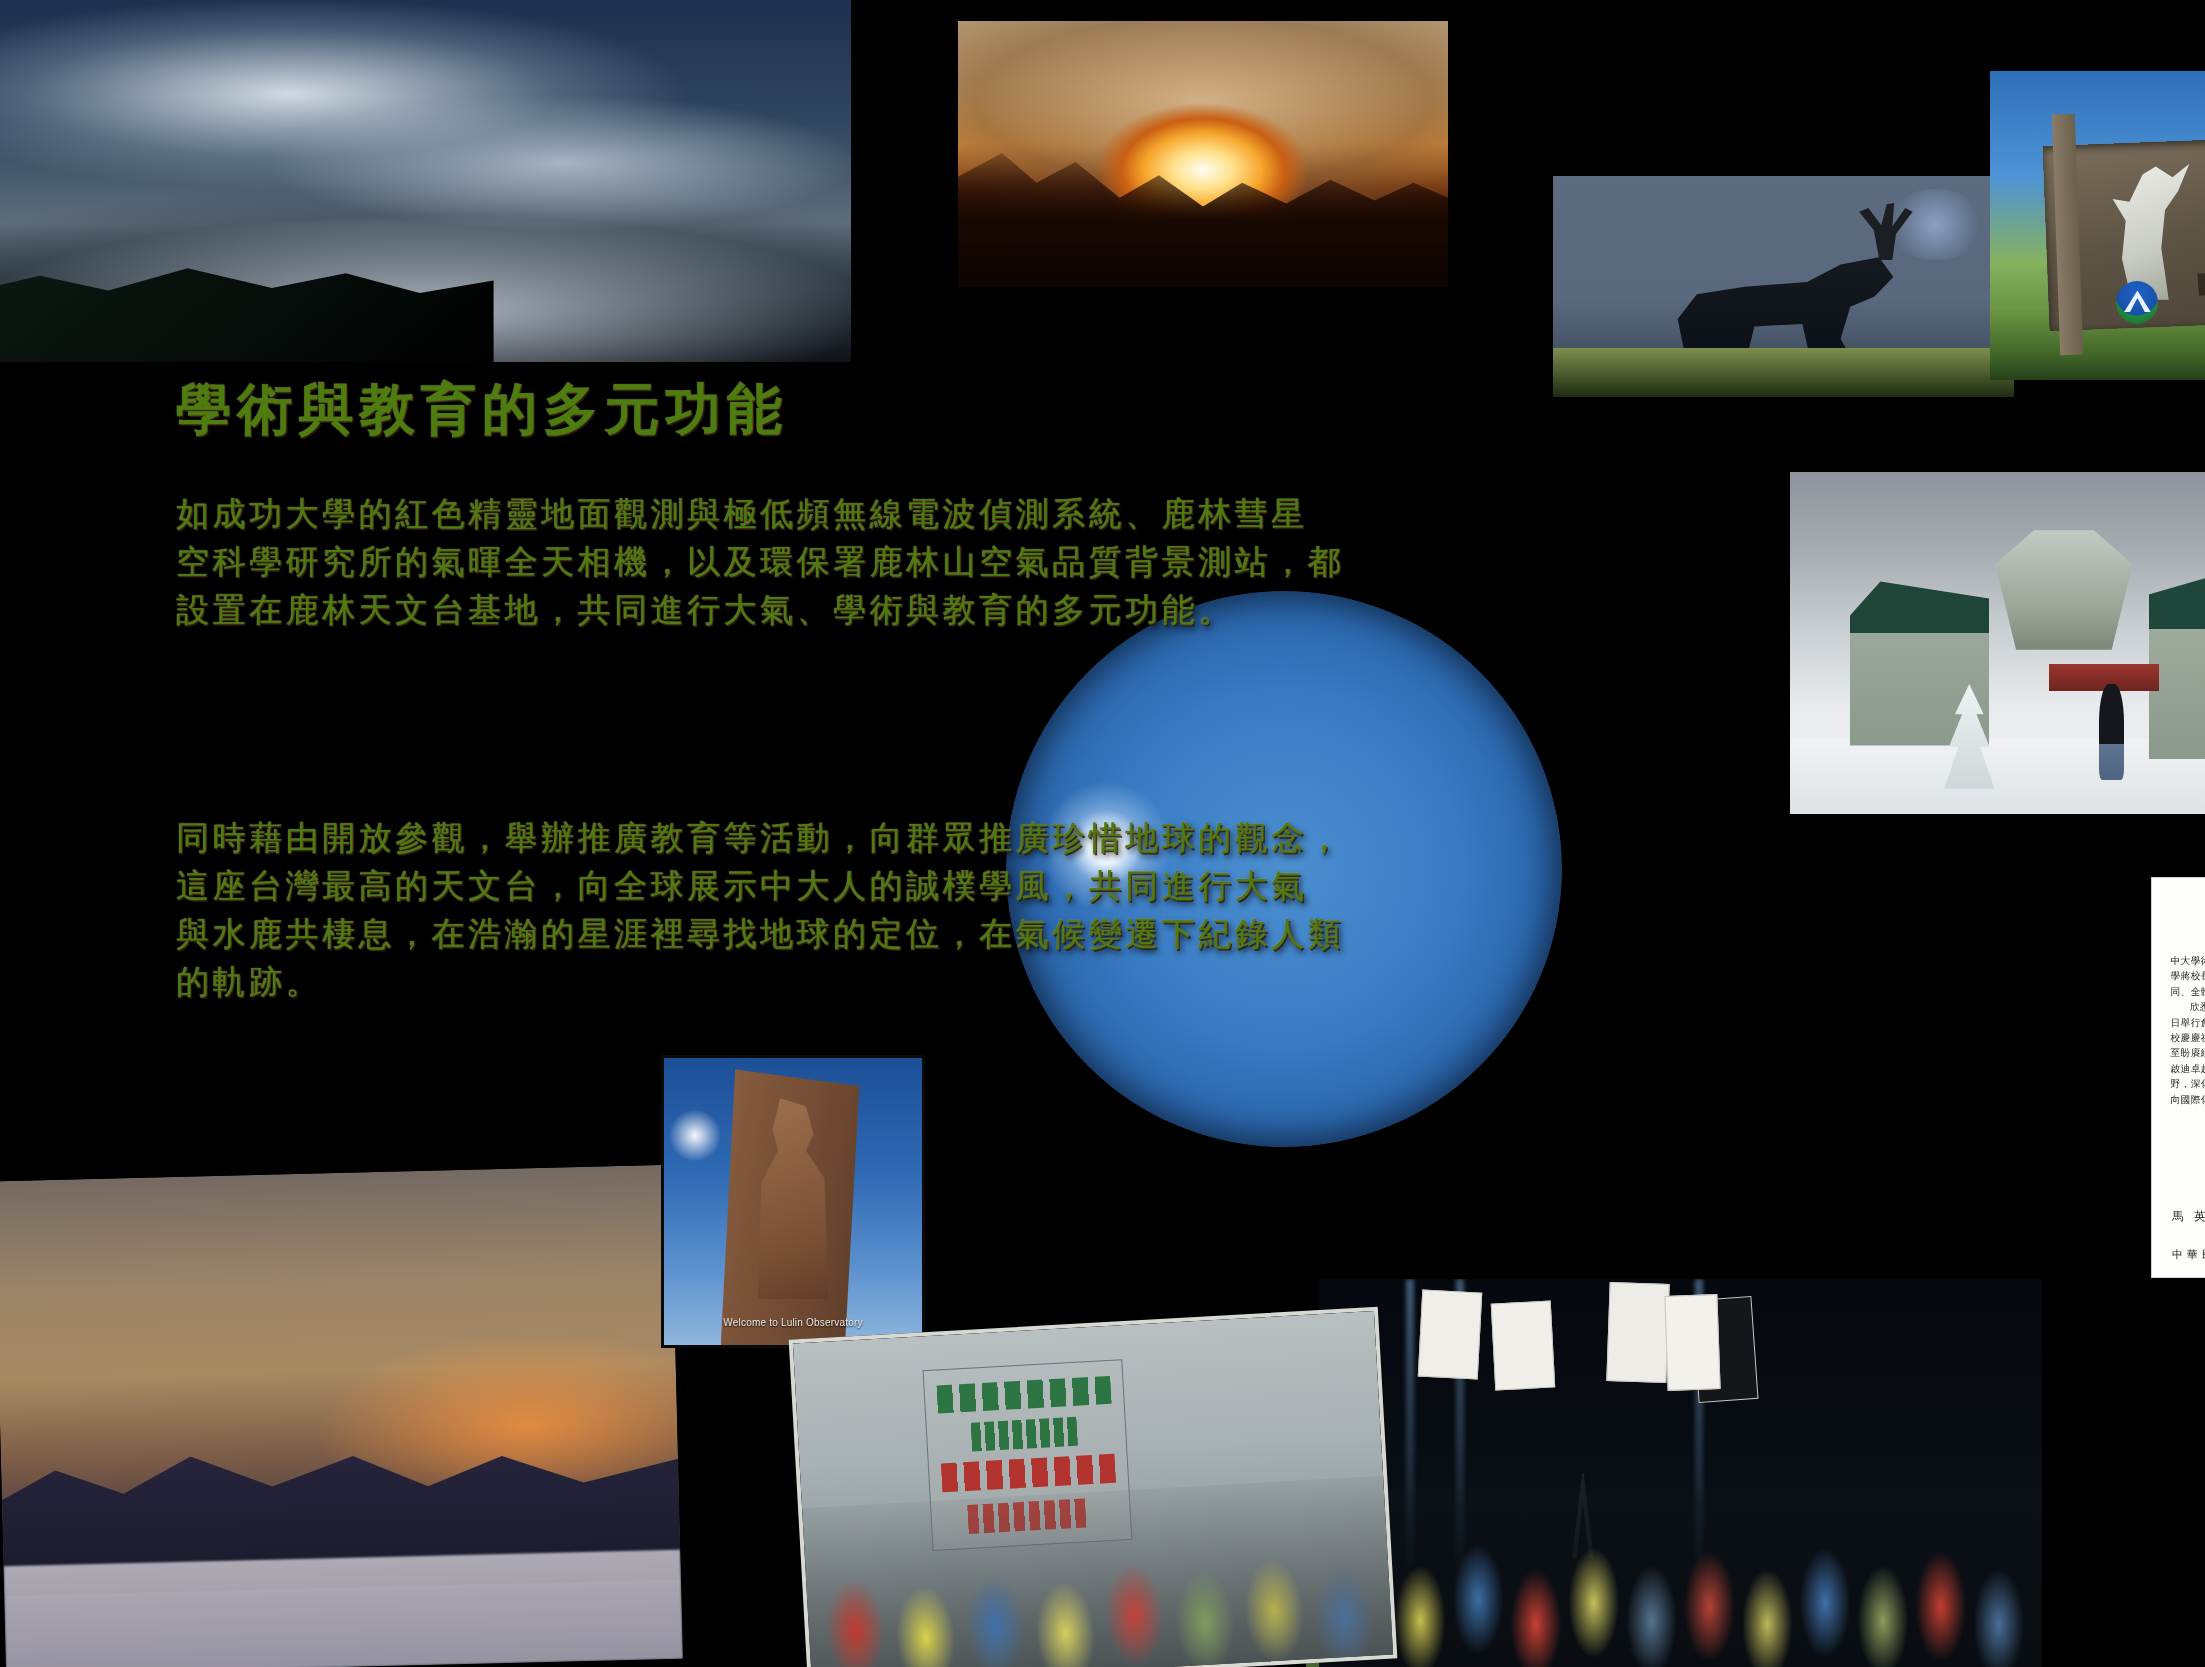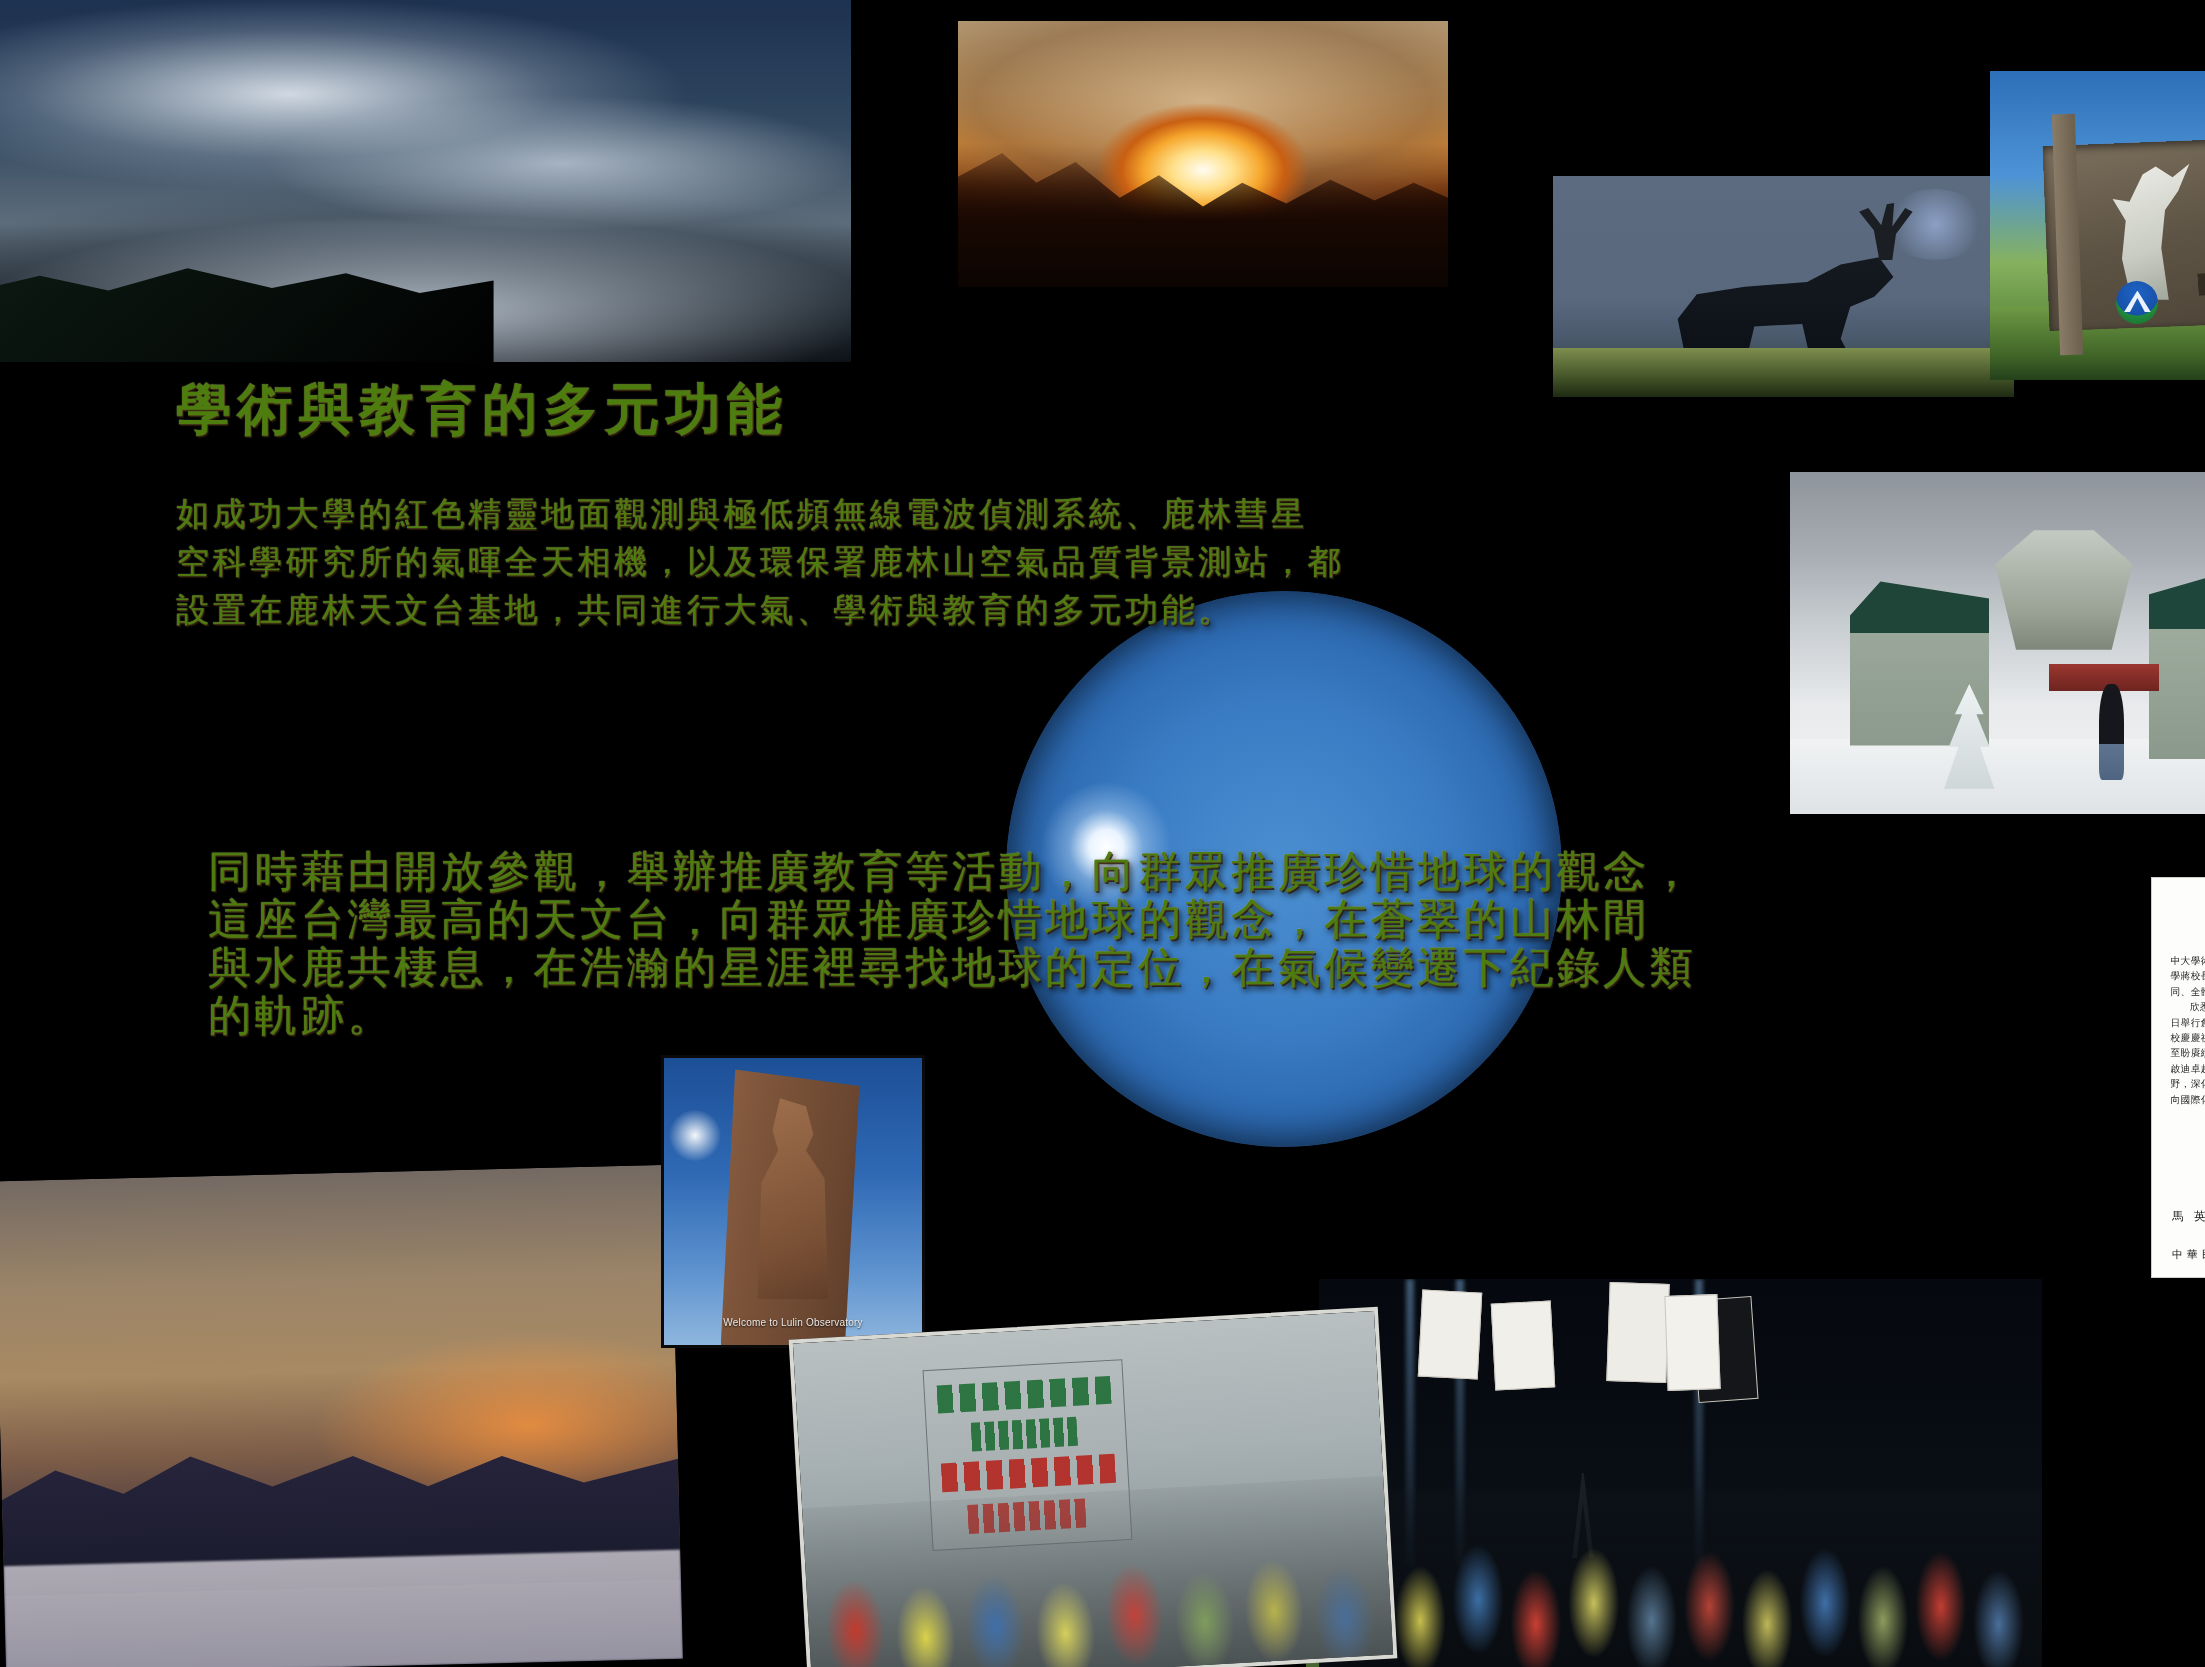--- a/index.html
+++ b/index.html
@@ -345,22 +345,22 @@
   #title{
     position:absolute;left:176px;top:373px;
     font-size:55px;font-weight:bold;letter-spacing:6.2px;
     white-space:nowrap;z-index:40;
   }
   #para1{
     position:absolute;left:176px;top:490px;width:1597px;
     font-size:33px;line-height:48px;letter-spacing:3.5px;z-index:40;
   }
   #para2{
-    position:absolute;left:176px;top:848px;width:1597px;
-    font-size:43px;line-height:48px;letter-spacing:3.5px;z-index:40;margin-left:32px;
+    position:absolute;left:176px;top:814px;width:1597px;
+    font-size:33px;line-height:48px;letter-spacing:3.5px;z-index:40;
   }
   #para1 .ln,#para2 .ln{white-space:nowrap;}
 </style>
 </head>
 <body>
 
 <div id="stage">
 
   <div class="photo" id="ph-clouds">
     <div class="inner"></div>
@@ -479,19 +479,19 @@
   <div id="title" class="gold">學術與教育的多元功能</div>
 
   <div id="para1" class="gold">
     <div class="ln">如成功大學的紅色精靈地面觀測與極低頻無線電波偵測系統、鹿林彗星</div>
     <div class="ln">空科學研究所的氣暉全天相機，以及環保署鹿林山空氣品質背景測站，都</div>
     <div class="ln">設置在鹿林天文台基地，共同進行大氣、學術與教育的多元功能。</div>
   </div>
 
   <div id="para2" class="gold">
     <div class="ln">同時藉由開放參觀，舉辦推廣教育等活動，向群眾推廣珍惜地球的觀念，</div>
-    <div class="ln">這座台灣最高的天文台，向群眾推廣珍惜地球的觀念，在蒼翠的山林間</div>
+    <div class="ln">這座台灣最高的天文台，向全球展示中大人的誠樸學風，共同進行大氣</div>
     <div class="ln">與水鹿共棲息，在浩瀚的星涯裡尋找地球的定位，在氣候變遷下紀錄人類</div>
     <div class="ln">的軌跡。</div>
   </div>
 
 </div>
 
 
 </body></html>

